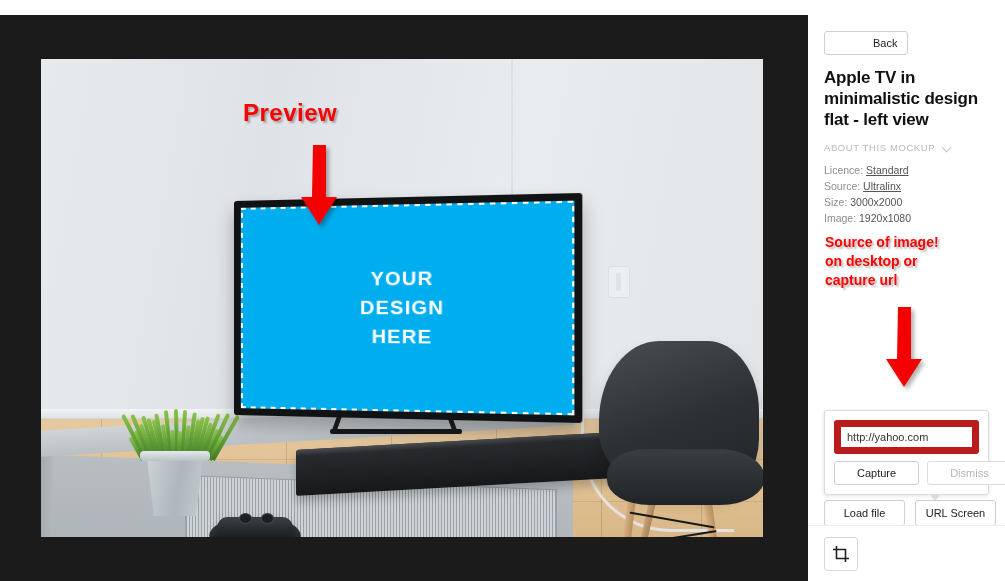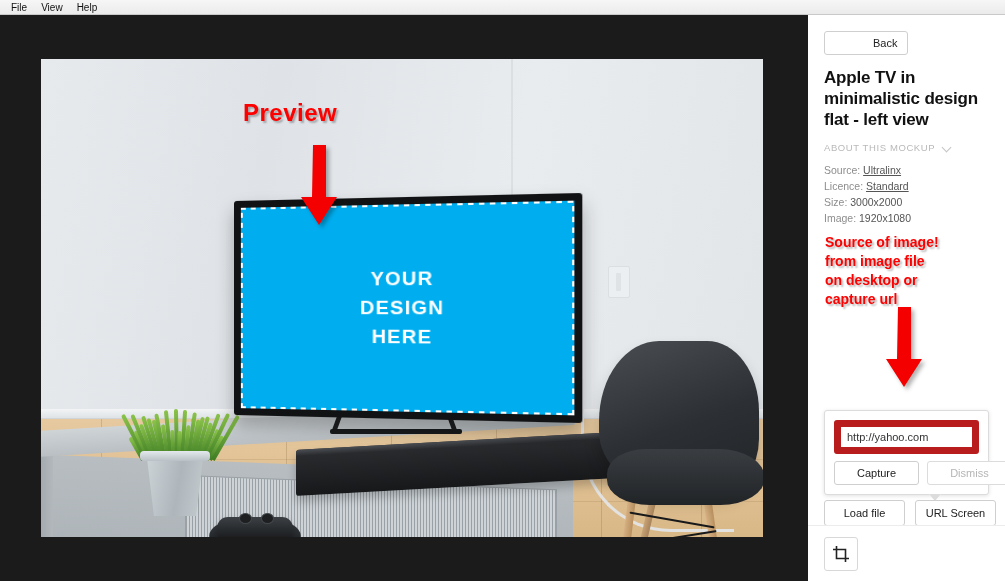--- a/index.html
+++ b/index.html
@@ -227,25 +227,20 @@
     flex:1;height:34px;background:#00c624;border:none;border-radius:4px;
     color:#fff;font-size:12.5px;font-weight:bold;cursor:pointer;
     font-family:"Liberation Sans",sans-serif;
   }
 </style>
 </head>
 <body>
 
 <div class="app">
 
-  <div class="menubar">
-    <div class="mi">File</div>
-    <div class="mi">View</div>
-    <div class="mi">Help</div>
-  </div>
 
   <div class="canvas">
     <div class="photo">
       <div class="wall"></div>
       <div class="wall-seam"></div>
       <div class="outlet"></div>
 
       <div class="floor">
         <div class="plank" style="left:60px"></div>
         <div class="plank" style="left:150px"></div>
@@ -349,26 +344,26 @@
 
     <div class="title">Apple TV in minimalistic design flat - left view</div>
 
     <div class="about">
       <span>ABOUT THIS MOCKUP</span>
       <span class="chev"></span>
     </div>
 
     <div class="meta">
       <div class="meta-row">
+        <span>Licence:</span>
+        <a>Standard</a>
+      </div>
+      <div class="meta-row">
         <span>Source:</span>
         <a>Ultralinx</a>
-      </div>
-      <div class="meta-row">
-        <span>Licence:</span>
-        <a>Standard</a>
       </div>
       <div class="meta-row">
         <span>Size:</span>
         <b>3000x2000</b>
       </div>
       <div class="meta-row">
         <span>Image:</span>
         <b>1920x1080</b>
       </div>
     </div>
@@ -392,21 +387,20 @@
         <svg width="18" height="18" viewBox="0 0 18 18">
           <path d="M4.5 1 v12.5 h12.5" fill="none" stroke="#222" stroke-width="1.6"></path>
           <path d="M1 4.5 h12.5 v12.5" fill="none" stroke="#222" stroke-width="1.6"></path>
         </svg>
       </div>
     </div>
   </div>
 
   <div class="note">
     <div>Source of image!</div>
-    <div>from image file</div>
     <div>on desktop or</div>
     <div>capture url</div>
   </div>
   <svg class="arrow-note" viewBox="0 0 40 82">
     <polygon points="14,0 27,0 27,52 38,52 20,80 2,52 13,52" fill="#f50000"></polygon>
   </svg>
 
 </div>
 
 </body></html>

